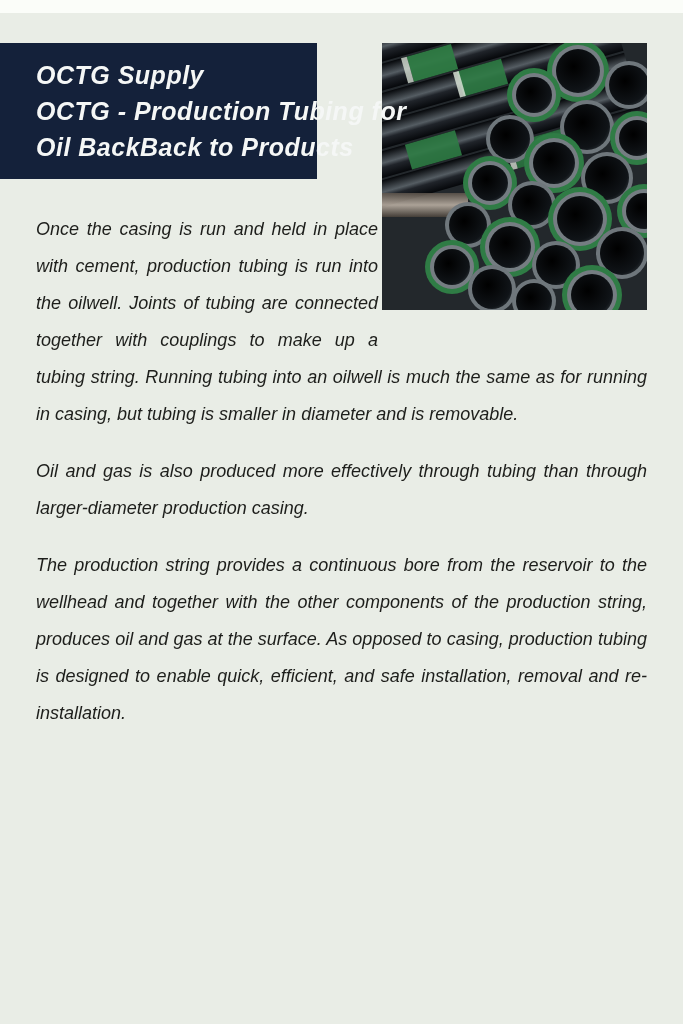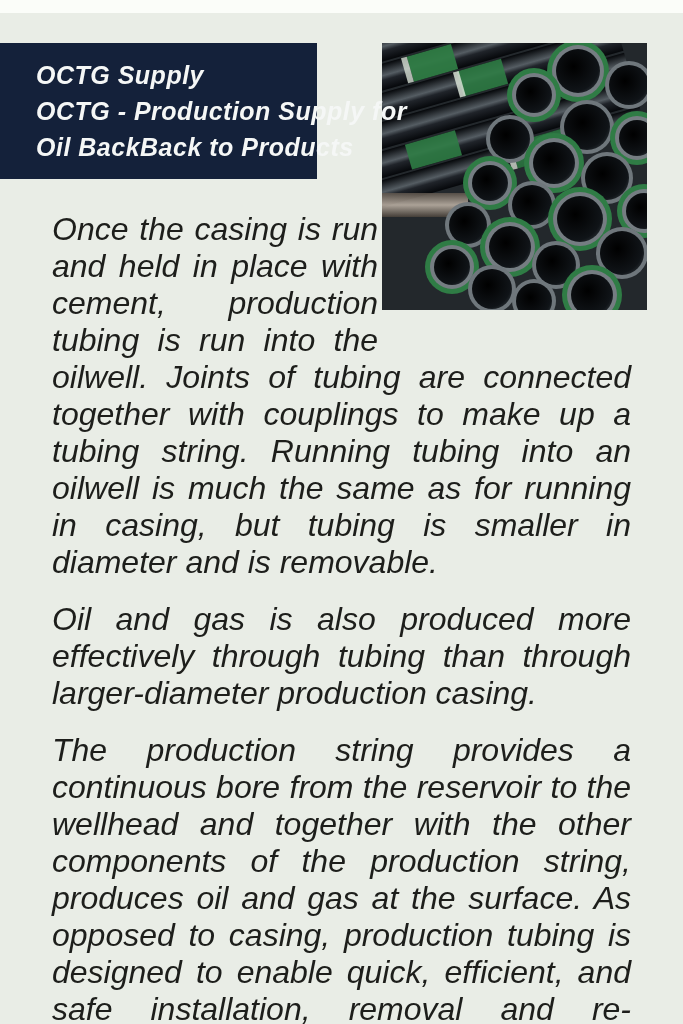--- a/index.html
+++ b/index.html
@@ -20,21 +20,21 @@
   }
   .photo svg{display:block;width:265px;height:267px;}
   .header-box{
     background:var(--navy);color:var(--header_text);
     margin:0 0 32px -68px;padding:14px 0 14px 68px;width:281px;
     font-weight:700;font-size:25px;line-height:36px;letter-spacing:.5px;
   }
   .header-box .hline{white-space:nowrap;}
   .header-box a{color:inherit;text-decoration:none;cursor:pointer;}
   .body-par{
-    margin:0 16px 20px;font-size:32px;line-height:37px;
+    margin:0 0 20px;font-size:18px;line-height:37px;
     text-align:justify;color:var(--text);
   }
 </style>
 </head>
 <body>
 
 <div>
   <div class="top-strip"></div>
 
   <div class="content">
@@ -169,21 +169,21 @@
           <g>
               <circle cx="152" cy="258" r="22" fill="#6f777c"></circle>
               <circle cx="152" cy="258" r="18" fill="url(#hole)"></circle>
             </g>
         </g>
       </svg>
     </div>
 
     <div class="header-box">
       <div class="hline">OCTG Supply</div>
-      <div class="hline">OCTG - Production Supply for</div>
+      <div class="hline">OCTG - Production Tubing for</div>
       <div class="hline"><span>Oil Back</span><a>Back to Products</a></div>
     </div>
 
     <p class="body-par">Once the casing is run and held in place with cement, production tubing is run into the oilwell. Joints of tubing are connected together with couplings to make up a tubing string. Running tubing into an oilwell is much the same as for running in casing, but tubing is smaller in diameter and is removable.</p>
     <p class="body-par">Oil and gas is also produced more effectively through tubing than through larger-diameter production casing.</p>
     <p class="body-par">The production string provides a continuous bore from the reservoir to the wellhead and together with the other components of the production string, produces oil and gas at the surface. As opposed to casing, production tubing is designed to enable quick, efficient, and safe installation, removal and re-installation.</p>
 
   </div>
 </div>
 

